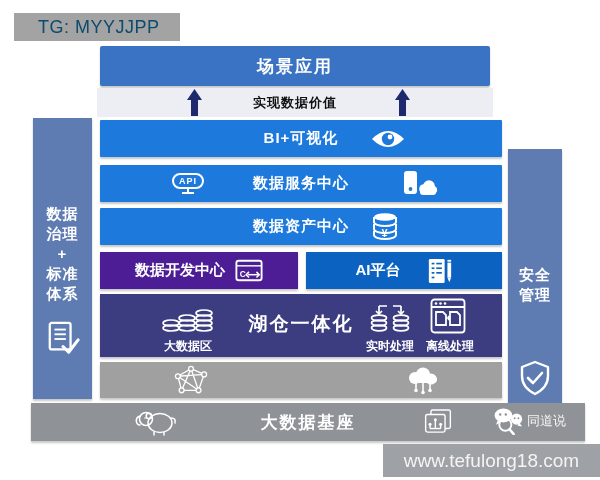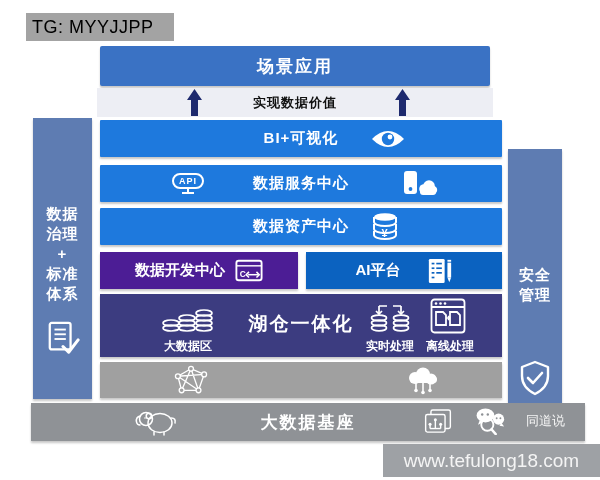--- a/index.html
+++ b/index.html
@@ -2,23 +2,23 @@
 <html><head>
 <meta charset="utf-8">
 <style>
   html,body{margin:0;padding:0;}
   body{width:600px;height:480px;position:relative;background:#fff;overflow:hidden;
        font-family:"Liberation Sans","DejaVu Sans",sans-serif;}
   .abs{position:absolute;}
   .bar{position:absolute;display:flex;align-items:center;justify-content:center;
        color:#fff;font-weight:bold;box-shadow:0 2px 2px rgba(0,0,0,.22);}
   
-  .tg{left:14px;top:13px;width:142px;height:28px;background:#a3a3a3;color:#000000;
-      font-size:18px;display:flex;align-items:center;padding-left:6px;font-weight:normal;
-      letter-spacing:.5px;margin-left:12px;}
+  .tg{left:14px;top:13px;width:142px;height:28px;background:#a3a3a3;color:#0c4a6e;
+      font-size:18px;display:flex;align-items:center;padding-left:24px;font-weight:normal;
+      letter-spacing:.5px;}
   
   .scenario{left:100px;top:46px;width:390px;height:40px;background:#3a72c4;font-size:17px;
             letter-spacing:2px;border-radius:2px;}
   
   .value-strip{left:97px;top:88px;width:396px;height:29px;background:#edeef4;
                display:flex;align-items:center;justify-content:center;}
   .value-text{color:#111;font-weight:bold;font-size:13px;letter-spacing:1px;}
   .up-arrow{position:absolute;top:1px;width:15px;height:27px;}
   
   .sidebar{background:#5e7cb2;color:#fff;font-weight:bold;font-size:15px;
@@ -33,21 +33,21 @@
   .row-title-center{position:absolute;left:0;right:0;text-align:center;}
   .dev-box{left:100px;top:252px;width:198px;height:37px;background:#4c1d95;font-size:15px;gap:10px;}
   .ai-box{left:306px;top:252px;width:196px;height:37px;background:#0b62c0;font-size:15px;gap:12px;}
   .lakehouse{left:100px;top:294px;width:402px;height:63px;background:#3c3c80;}
   .lh-title{position:absolute;left:0;right:0;top:17px;text-align:center;color:#fff;
             font-weight:bold;font-size:19px;letter-spacing:2px;}
   .mini-label{position:absolute;color:#fff;font-weight:bold;font-size:12px;text-align:center;}
   .integration{left:100px;top:362px;width:402px;height:36px;background:#a0a0a0;font-size:15px;}
   .foundation{left:31px;top:403px;width:554px;height:38px;background:#8f9296;font-size:17px;}
   .foundation .row-title-center{letter-spacing:2px;}
-  .wechat-group{position:absolute;left:444px;top:4px;display:flex;align-items:center;gap:17px;}
+  .wechat-group{position:absolute;left:462px;top:4px;display:flex;align-items:center;gap:0;}
   .wechat-label{color:#f4f4f4;font-size:13px;font-weight:normal;}
   
   .api-wrap{position:absolute;left:72px;display:flex;flex-direction:column;align-items:center;}
   .api-badge{border:2px solid #fff;border-radius:8px;font-size:9px;font-weight:bold;
              color:#fff;padding:1px 5px;letter-spacing:1px;}
   .api-stand{width:2px;height:3px;background:#fff;}
   .api-base{width:12px;height:2px;background:#fff;}
   
   .www{left:383px;top:444px;width:217px;height:33px;background:#9ea1a5;color:#f4f4f4;
        display:flex;align-items:center;justify-content:center;font-size:19px;font-weight:normal;}

